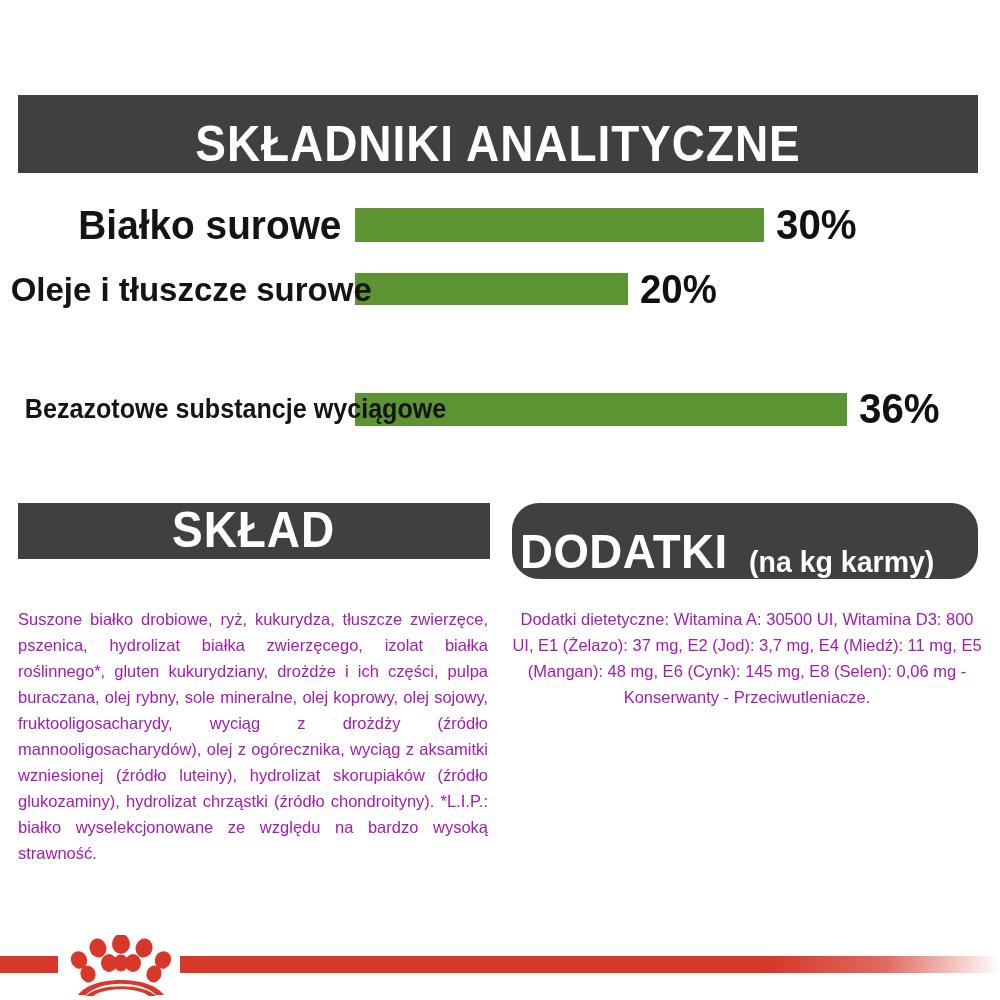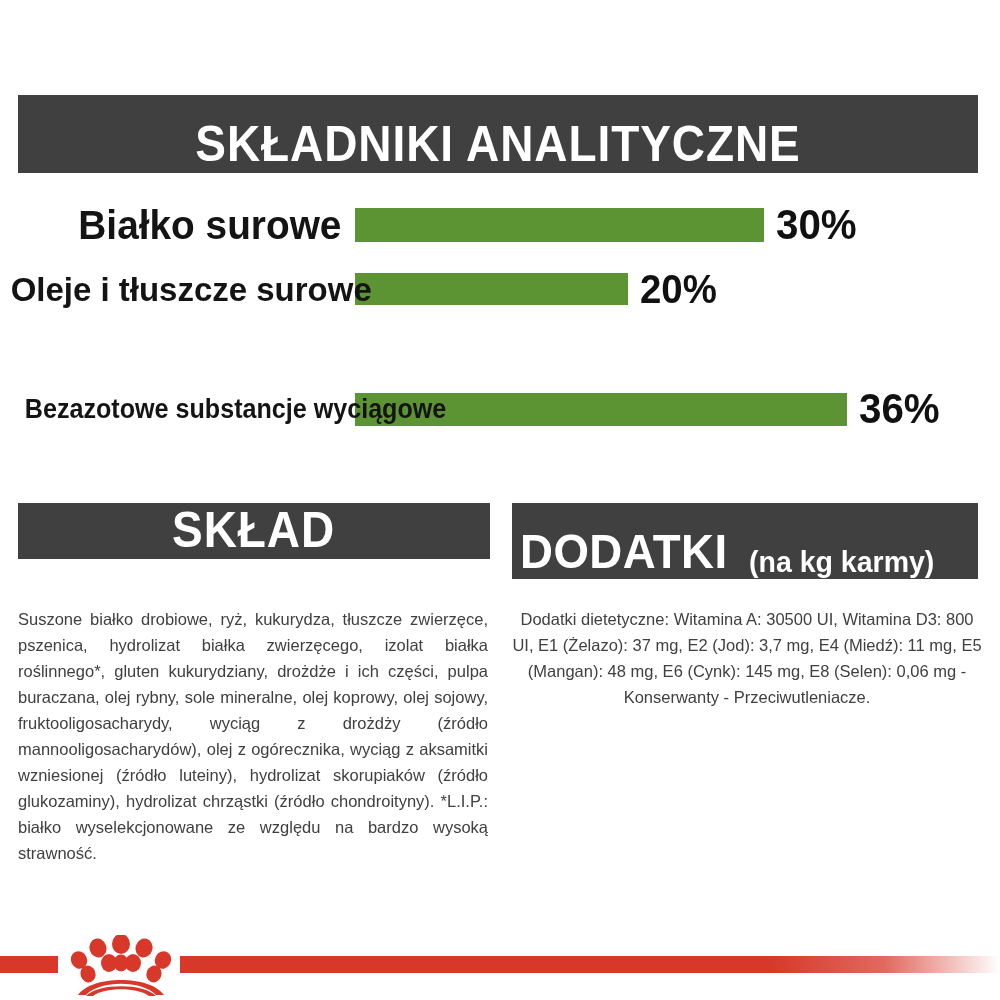--- a/index.html
+++ b/index.html
@@ -64,20 +64,21 @@
   }
 
   #additives-header {
     left: 512px;
     top: 503px;
     width: 466px;
     height: 76px;
     justify-content: flex-start;
     padding-left: 8px;
     box-sizing: border-box;
+    border-radius: 27px;
   }
   #additives-header .bar-title {
     font-size: 48px;
     transform: scaleX(0.95);
     transform-origin: left center;
   }
   #additives-header .bar-subtitle {
     color: #ffffff;
     font-family: "Liberation Sans Narrow", "Liberation Sans", sans-serif;
     font-weight: bold;
@@ -146,21 +147,21 @@
   #row-2 .row-bar { width: 18px;  height: 37px; }
   #row-3 .row-bar { width: 492px; height: 33px; }
 
   #row-1 .row-value { font-size: 40px; }
   #row-2 .row-value { font-size: 40px; }
   #row-3 .row-value { font-size: 42px; }
 
   
   .body-text {
     position: absolute;
-    color: #404040;
+    color: #a21caf;
     font-family: "Liberation Sans", sans-serif;
     font-size: 16.5px;
     line-height: 26px;
     text-align: justify;
     text-justify: inter-word;
   }
   #composition-text {
     left: 18px;
     top: 589px;
     width: 470px;

